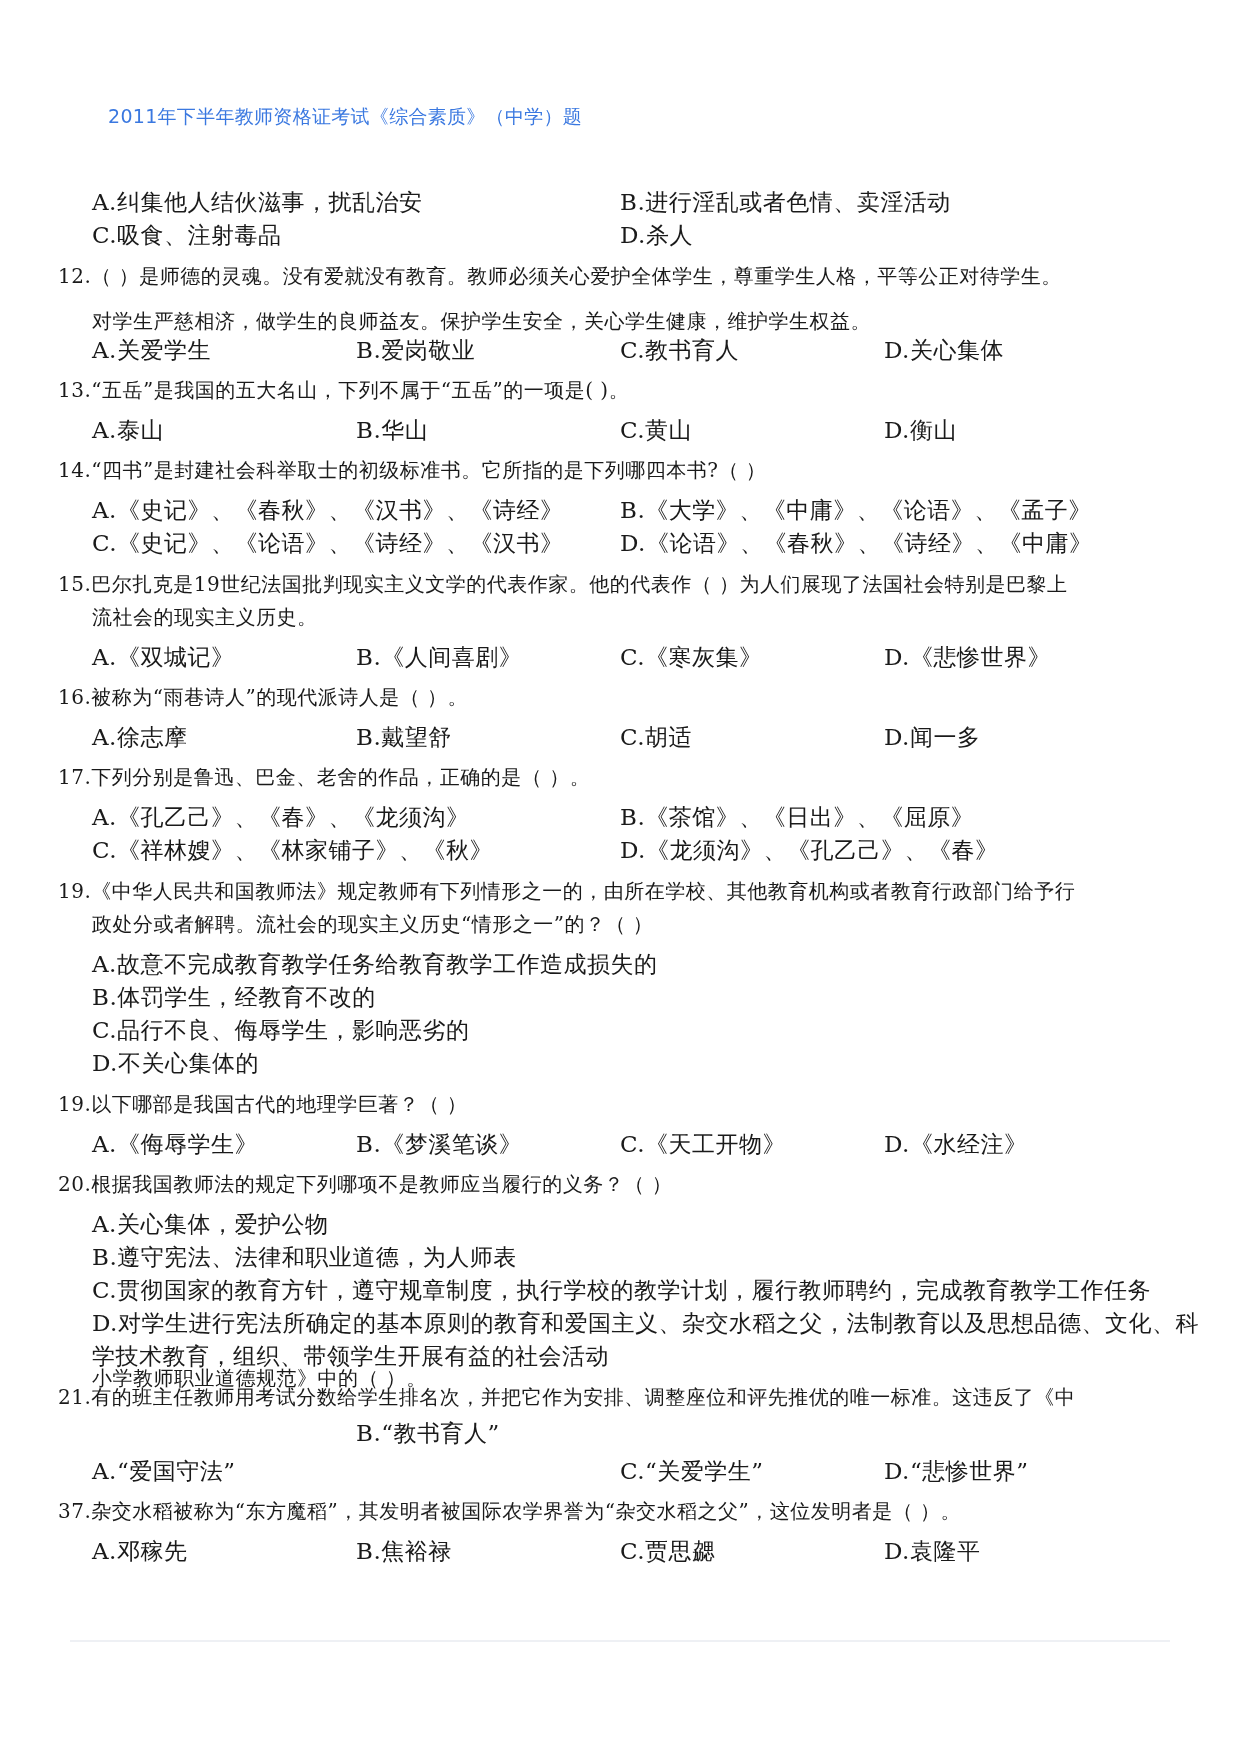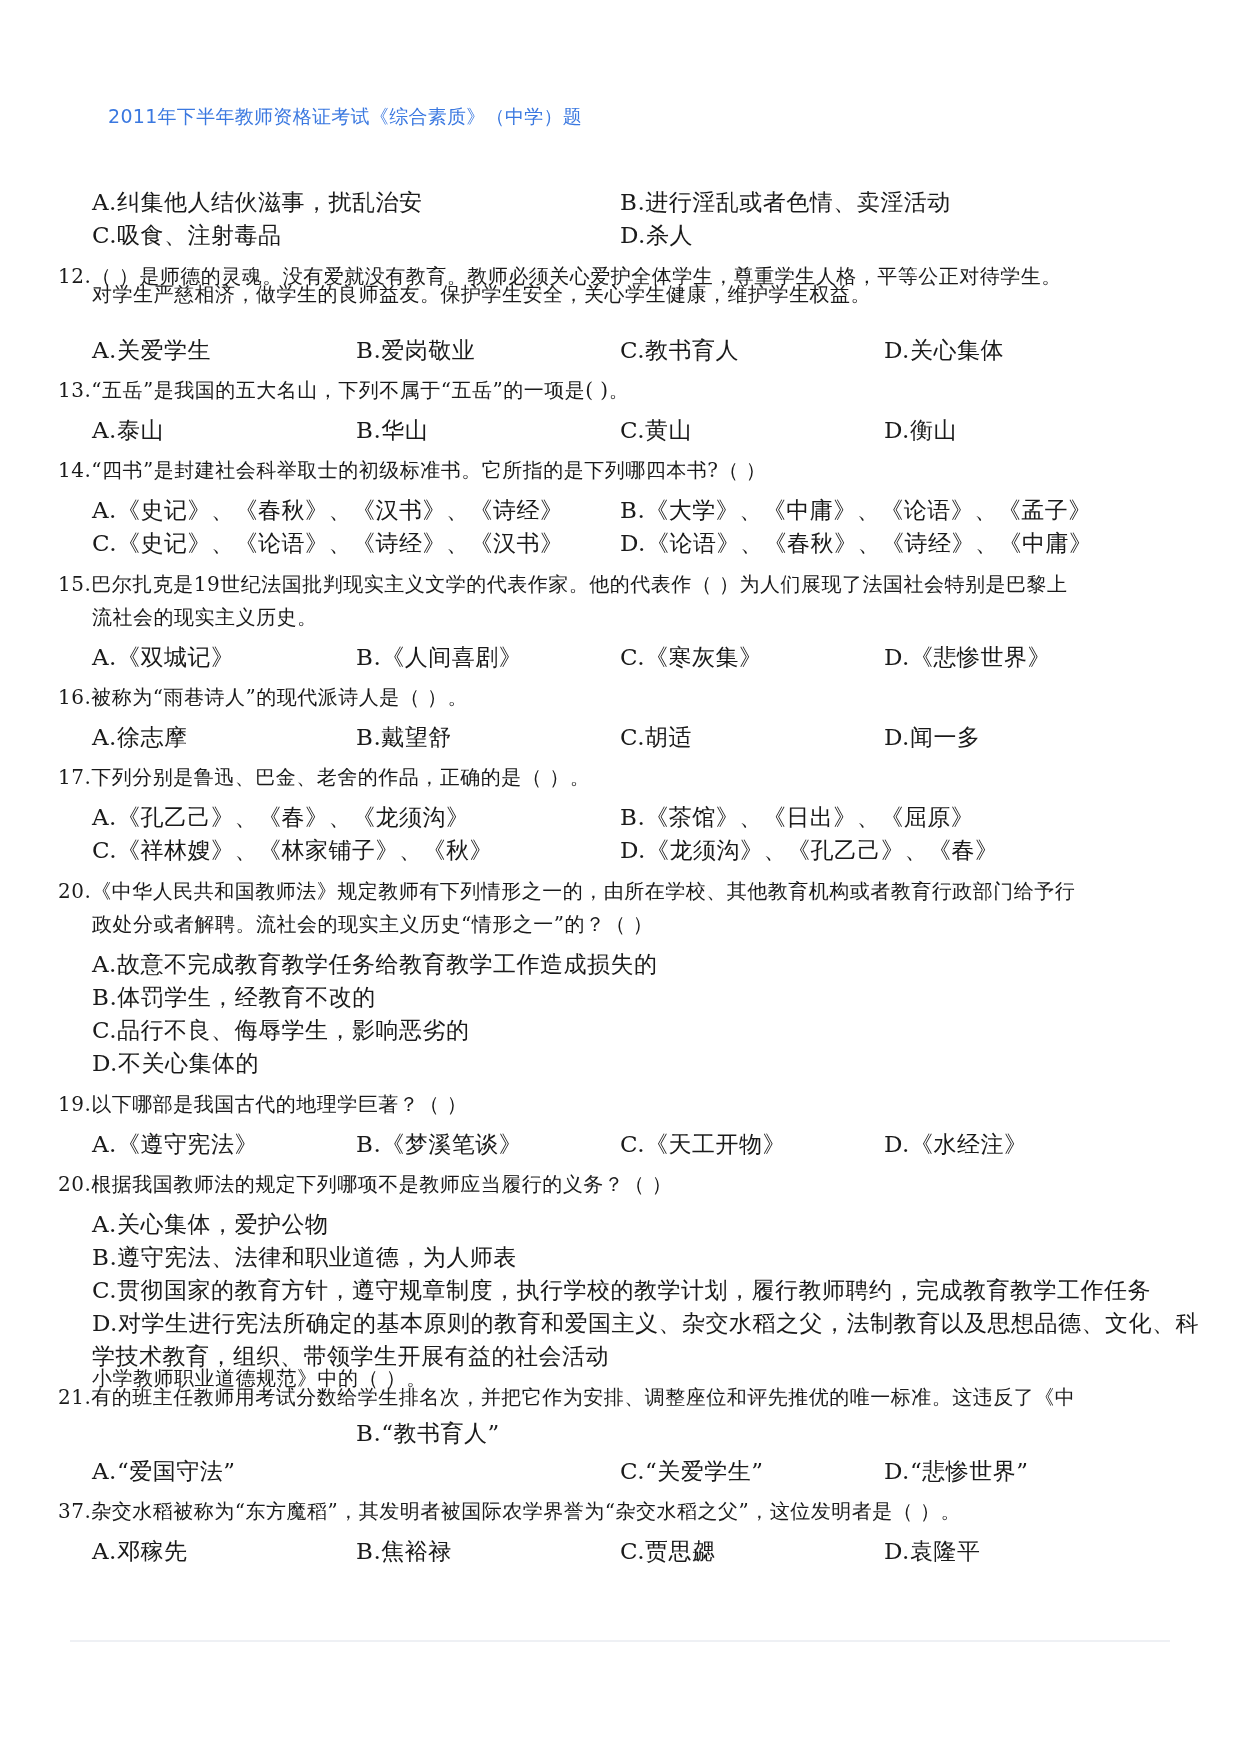--- a/index.html
+++ b/index.html
@@ -31,21 +31,21 @@
 <div class="title">2011年下半年教师资格证考试《综合素质》（中学）题</div>
 
 <div class="content">
 
   <div class="opt" style="left:92px;top:188px">A.纠集他人结伙滋事，扰乱治安</div>
   <div class="opt" style="left:620px;top:188px">B.进行淫乱或者色情、卖淫活动</div>
   <div class="opt" style="left:92px;top:221px">C.吸食、注射毒品</div>
   <div class="opt" style="left:620px;top:221px">D.杀人</div>
 
   <div class="line" style="left:58px;top:262px">12.（   ）是师德的灵魂。没有爱就没有教育。教师必须关心爱护全体学生，尊重学生人格，平等公正对待学生。</div>
-  <div class="line" style="left:92px;top:280px">对学生严慈相济，做学生的良师益友。保护学生安全，关心学生健康，维护学生权益。</div>
+  <div class="line" style="left:92px;top:307px">对学生严慈相济，做学生的良师益友。保护学生安全，关心学生健康，维护学生权益。</div>
   <div class="opt" style="left:92px;top:336px">A.关爱学生</div>
   <div class="opt" style="left:356px;top:336px">B.爱岗敬业</div>
   <div class="opt" style="left:620px;top:336px">C.教书育人</div>
   <div class="opt" style="left:884px;top:336px">D.关心集体</div>
 
   <div class="line" style="left:58px;top:376px">13.“五岳”是我国的五大名山，下列不属于“五岳”的一项是( )。</div>
   <div class="opt" style="left:92px;top:416px">A.泰山</div>
   <div class="opt" style="left:356px;top:416px">B.华山</div>
   <div class="opt" style="left:620px;top:416px">C.黄山</div>
   <div class="opt" style="left:884px;top:416px">D.衡山</div>
@@ -68,29 +68,29 @@
   <div class="opt" style="left:356px;top:723px">B.戴望舒</div>
   <div class="opt" style="left:620px;top:723px">C.胡适</div>
   <div class="opt" style="left:884px;top:723px">D.闻一多</div>
 
   <div class="line" style="left:58px;top:763px">17.下列分别是鲁迅、巴金、老舍的作品，正确的是（ ）。</div>
   <div class="opt" style="left:92px;top:803px">A.《孔乙己》、《春》、《龙须沟》</div>
   <div class="opt" style="left:620px;top:803px">B.《茶馆》、《日出》、《屈原》</div>
   <div class="opt" style="left:92px;top:836px">C.《祥林嫂》、《林家铺子》、《秋》</div>
   <div class="opt" style="left:620px;top:836px">D.《龙须沟》、《孔乙己》、《春》</div>
 
-  <div class="line" style="left:58px;top:877px">20.《中华人民共和国教师法》规定教师有下列情形之一的，由所在学校、其他教育机构或者教育行政部门给予行</div>
+  <div class="line" style="left:58px;top:877px">19.《中华人民共和国教师法》规定教师有下列情形之一的，由所在学校、其他教育机构或者教育行政部门给予行</div>
   <div class="line" style="left:92px;top:910px">政处分或者解聘。流社会的现实主义历史“情形之一”的？（ ）</div>
   <div class="opt" style="left:92px;top:950px">A.故意不完成教育教学任务给教育教学工作造成损失的</div>
   <div class="opt" style="left:92px;top:983px">B.体罚学生，经教育不改的</div>
   <div class="opt" style="left:92px;top:1016px">C.品行不良、侮辱学生，影响恶劣的</div>
   <div class="opt" style="left:92px;top:1049px">D.不关心集体的</div>
 
   <div class="line" style="left:58px;top:1090px">19.以下哪部是我国古代的地理学巨著？（ ）</div>
-  <div class="opt" style="left:92px;top:1130px">A.《遵守宪法》</div>
+  <div class="opt" style="left:92px;top:1130px">A.《侮辱学生》</div>
   <div class="opt" style="left:356px;top:1130px">B.《梦溪笔谈》</div>
   <div class="opt" style="left:620px;top:1130px">C.《天工开物》</div>
   <div class="opt" style="left:884px;top:1130px">D.《水经注》</div>
 
   <div class="line" style="left:58px;top:1170px">20.根据我国教师法的规定下列哪项不是教师应当履行的义务？（ ）</div>
   <div class="opt" style="left:92px;top:1210px">A.关心集体，爱护公物</div>
   <div class="opt" style="left:92px;top:1243px">B.遵守宪法、法律和职业道德，为人师表</div>
   <div class="opt" style="left:92px;top:1276px">C.贯彻国家的教育方针，遵守规章制度，执行学校的教学计划，履行教师聘约，完成教育教学工作任务</div>
   <div class="opt" style="left:92px;top:1309px">D.对学生进行宪法所确定的基本原则的教育和爱国主义、杂交水稻之父，法制教育以及思想品德、文化、科</div>
   <div class="opt" style="left:92px;top:1342px">学技术教育，组织、带领学生开展有益的社会活动</div>

